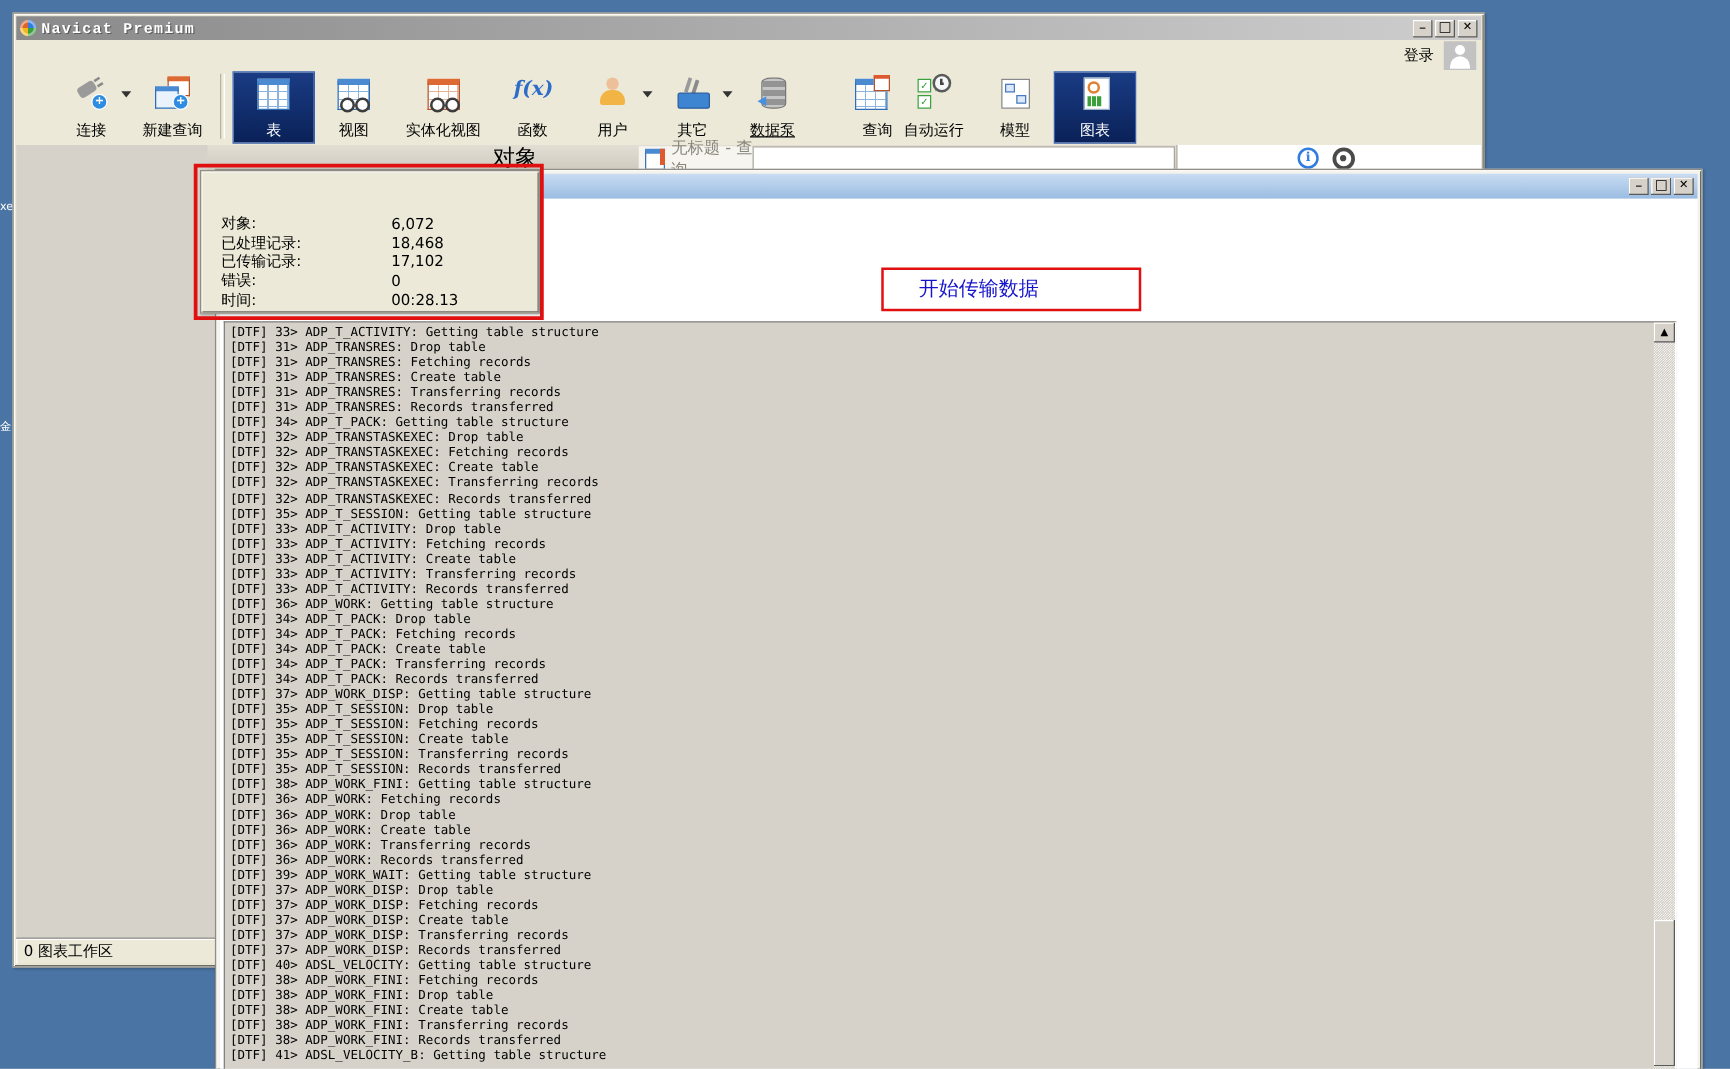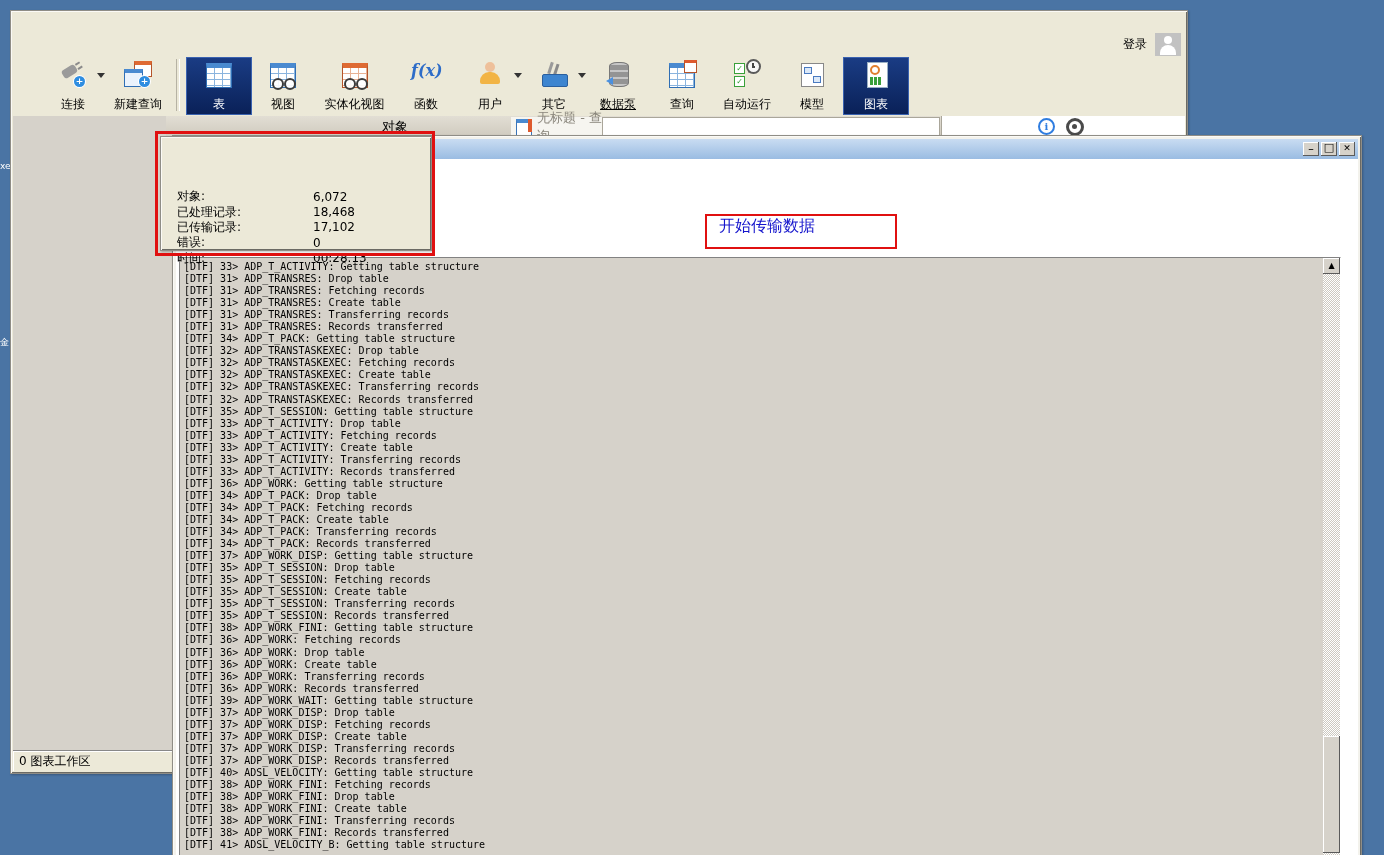--- a/index.html
+++ b/index.html
@@ -102,21 +102,21 @@
   .expander::before{content:"+"}
   .ic-oracle{width:18px;height:13px;background:#e03c28;border-radius:4px;position:relative;flex:none}
   .ic-oracle::before{content:"";position:absolute;left:4px;top:3px;right:4px;bottom:3px;border:2px solid #fff;border-radius:50%}
   .ic-mssql{width:16px;height:15px;background:linear-gradient(#d4d4d4,#9c9c9c);border:1px solid #777;border-radius:2px;position:relative;flex:none}
   .ic-mssql::before{content:"";position:absolute;left:3px;top:6px;width:9px;height:3px;background:#fff;border-radius:50%;transform:rotate(-18deg)}
   .tree-label{margin-left:7px;white-space:nowrap}
   .sidebar-status{position:absolute;left:0;right:1px;bottom:0;height:20px;border-top:1px solid #888;
        background:#ece9d8;font-size:12px;line-height:20px;padding-left:6px;box-shadow:inset 1px 1px 0 #fff}
   .tabstrip{position:absolute;left:153px;top:0;right:0;height:21px;
        background:linear-gradient(#e2ded4,#cfcabe);border-bottom:1px solid #a9a59a}
-  .objects-tab{position:absolute;left:216px;top:0;height:21px;line-height:21px;font-size:13px;cursor:default}
+  .objects-tab{position:absolute;left:228px;top:0;height:21px;line-height:21px;font-size:18px;cursor:default}
   .active-tab{position:absolute;left:345px;top:1px;width:91px;height:20px;background:#f6f5f0;
        display:flex;align-items:center;gap:5px;padding-left:5px;color:#8a867c;font-size:13px;cursor:default}
   .ic-minitbl{width:14px;height:12px;background:#fff;border:1px solid #3a74b8;border-top:4px solid #4a8ad0;position:relative;flex:none}
   .ic-minitbl::before{content:"";position:absolute;right:-1px;top:-4px;width:4px;height:13px;background:#de5a2e}
   .filter-box{position:absolute;left:436px;top:1px;width:336px;height:18px;background:#fff;border:1px solid #aaa69a}
   .right-panel{position:absolute;left:775px;top:0;right:0;height:21px;background:#fff;border-left:1px solid #aaa69a;
        display:flex;align-items:center;gap:11px;padding-left:96px}
   .i-info{width:13px;height:13px;border:2px solid #2f7de0;border-radius:50%;color:#2f7de0;
        font:bold 10px/13px "DejaVu Serif",serif;text-align:center}
   .i-info::before{content:"i"}
@@ -138,39 +138,48 @@
   .sb-thumb{position:absolute;left:0;right:0;top:478px;height:117px;background:#d6d2ca;
        box-shadow:inset -1px -1px 0 #5a5a5a,inset 1px 1px 0 #fff}
   
   #transfer-dialog{left:160px;top:136px;width:270px;height:113px;z-index:3}
   .titlebar-dlg{position:absolute;left:2px;top:2px;right:2px;height:20px;
        background:linear-gradient(to right,#0a246a,#2253ab);display:flex;align-items:center;gap:6px;padding:0 4px;
        color:#fff;font-weight:bold;font-size:12px}
   .i-transfer{width:13px;height:14px;background:repeating-linear-gradient(to bottom,#d6d6d6 0 2px,#8e8e8e 2px 5px);
        border:1px solid #666;border-radius:5px/3px;position:relative;flex:none}
   .i-transfer::after{content:"";position:absolute;right:-5px;bottom:-2px;border:3px solid transparent;border-left:6px solid #3f97e8}
-  .stats{position:absolute;left:16px;top:52px;right:6px}
+  .stats{position:absolute;left:16px;top:34px;right:6px}
   .stat-row{display:flex;height:15.4px;font-size:12px;align-items:center}
   .stat-label{width:136px}
   
   .anno{position:absolute;border:3px solid #e01010;z-index:5;pointer-events:none}
   #anno-dialog{left:155px;top:131px;width:274px;height:119px}
-  #anno-start{left:705px;top:214px;width:176px;height:31px;border-width:2px;display:flex;align-items:flex-start;padding-left:12px;pointer-events:none}
+  #anno-start{left:705px;top:214px;width:176px;height:31px;border-width:2px;display:flex;align-items:center;padding-left:28px;pointer-events:none}
   .start-text{color:#1414cc;font-size:16px}
 </style>
 </head>
 <body>
 
 <div id="desktop-frags">
     <span class="frag" style="left: 0px; top: 162px;">xe</span>
     <span class="frag" style="left: 0px; top: 338px;">金</span>
     <span class="frag" style="left: 12px; top: 594px;">.</span>
   </div>
 
 <div class="win" id="main-window">
+  <div class="titlebar-main">
+    <span class="logo"></span>
+    <span class="title-text">Navicat Premium</span>
+    <span class="controls">
+        <span class="ctl ctl-minimize"></span>
+        <span class="ctl ctl-maximize"></span>
+        <span class="ctl ctl-close"></span>
+      </span>
+  </div>
   <div class="login-area">
     <span>登录</span>
     <span class="i-avatar"></span>
   </div>
   <div class="toolbar">
       <div class="tb-item" style="width: 64px;">
         <span class="ico">
           <span class="ic-plug"></span>
           <span class="plus-badge"></span>
         </span>
@@ -223,21 +232,21 @@
         </span>
         <span class="caret"></span>
         <div class="tb-label">其它</div>
       </div>
       <div class="tb-item" style="width: 64px; text-decoration: underline;">
         <span class="ico">
           <span class="ic-db"></span>
         </span>
         <div class="tb-label">数据泵</div>
       </div>
-      <div class="tb-item" style="width: 64px;">
+      <div class="tb-item" style="width: 64px; align-items: flex-end;">
         <span class="ico">
           <span class="ic-table"></span>
           <span class="ic-qoverlay"></span>
         </span>
         <div class="tb-label">查询</div>
       </div>
       <div class="tb-item" style="width: 66px; gap: 20px;">
         <span class="ico">
           <span class="ic-auto"></span>
           <span class="ic-clock"></span>

